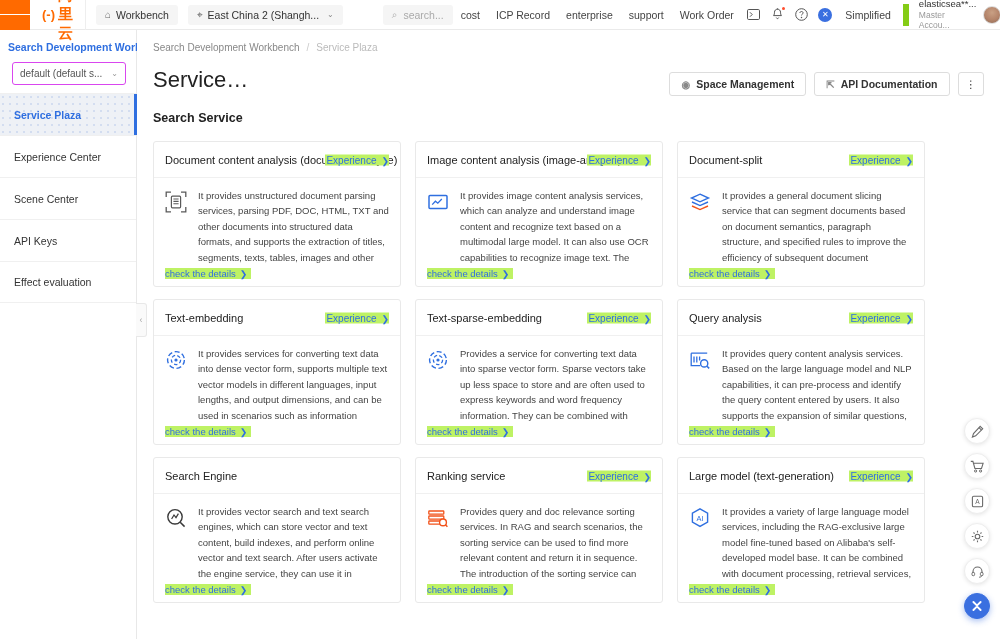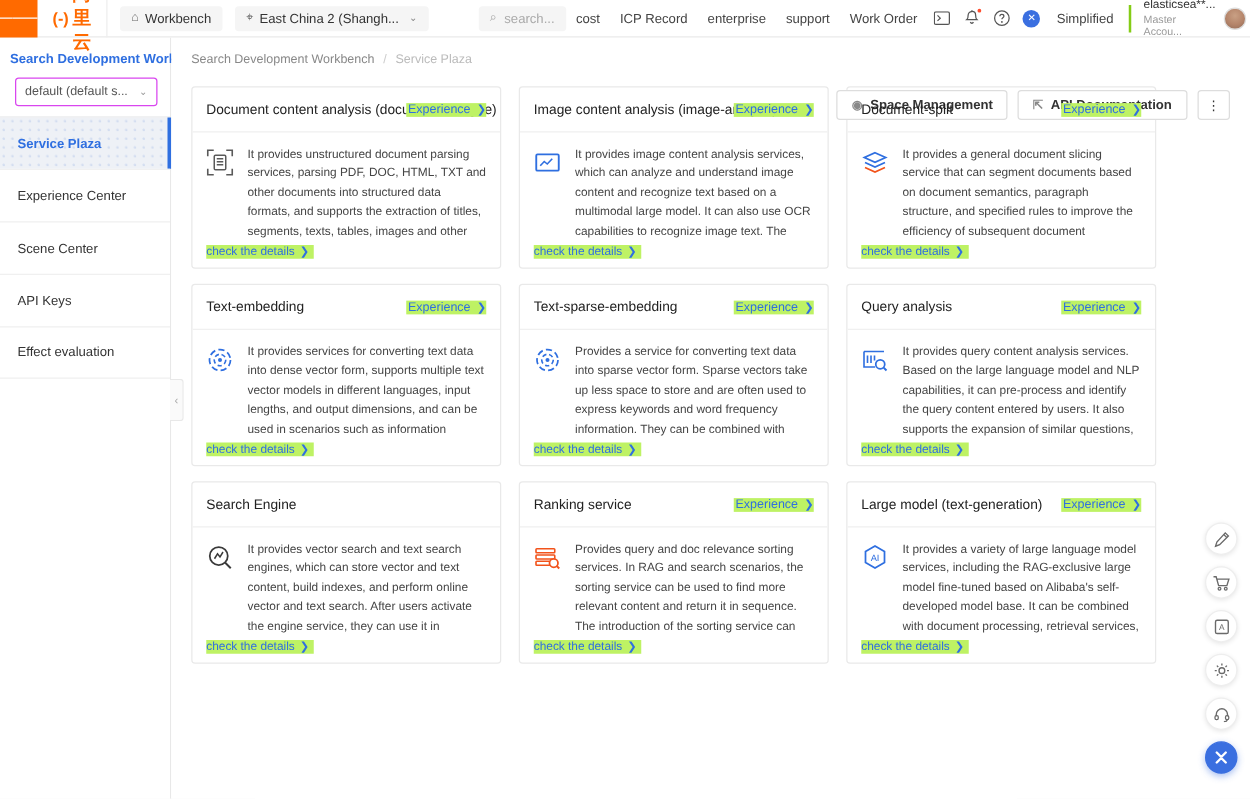--- a/index.html
+++ b/index.html
@@ -52,21 +52,21 @@
   .topright { margin-left:auto; display:flex; align-items:center; height:30px; padding-right:8px; }
   .tlink { font-size:10.5px; color:#444; padding:0 8px; cursor:pointer; white-space:nowrap; }
   .ticon { width:24px; height:30px; display:flex; align-items:center; justify-content:center;
            color:#555; font-size:12px; cursor:pointer; position:relative; }
   .ticon.dot::after{ content:""; position:absolute; top:7px; right:5px; width:3px;height:3px;
            background:#ff4d2e; border-radius:50%; }
   .ticon.blue { color:#2f6fe0; }
   .ticon.blue .cg { width:14px;height:14px;border-radius:50%;background:#3a6fe0;
            display:flex;align-items:center;justify-content:center;color:#fff;font-size:8px;}
   .acct { display:flex; align-items:center; gap:6px; padding-left:10px; margin-left:4px;
-          border-left:2px solid #84cc16; height:22px; cursor:pointer; }
+          border-left:6px solid #84cc16; height:22px; cursor:pointer; }
   .acct .names { display:flex; flex-direction:column; line-height:1.22; }
   .acct .n1 { font-size:9.5px; color:#333; }
   .acct .n2 { font-size:8.5px; color:#999; }
   .avatar { width:18px;height:18px;border-radius:50%;
             background:radial-gradient(circle at 50% 35%, #c9a084 0%, #b4846a 55%, #8e6a57 100%);
             border:1px solid #ddd; flex:0 0 18px; }
 
   
   .sidebar {
     position:absolute; left:0; top:30px; width:137px; height:609px;
@@ -278,20 +278,22 @@
       </div>
       <div class="pbtn">
         <span class="gi">⇱</span>
         <span>API Documentation</span>
       </div>
       <div class="pbtn kebab">
         <span>⋮</span>
       </div>
     </div>
 
+    <div class="page-title">Service…</div>
+    <div class="section-title">Search Service</div>
 
     <div class="grid">
 
       <div class="card">
         <div class="card-head">
           <div class="card-title">Document content analysis (document-analyze)</div>
           <div class="exp">
             <span>Experience</span><span class="ch">❯</span>
           </div>
         </div>

